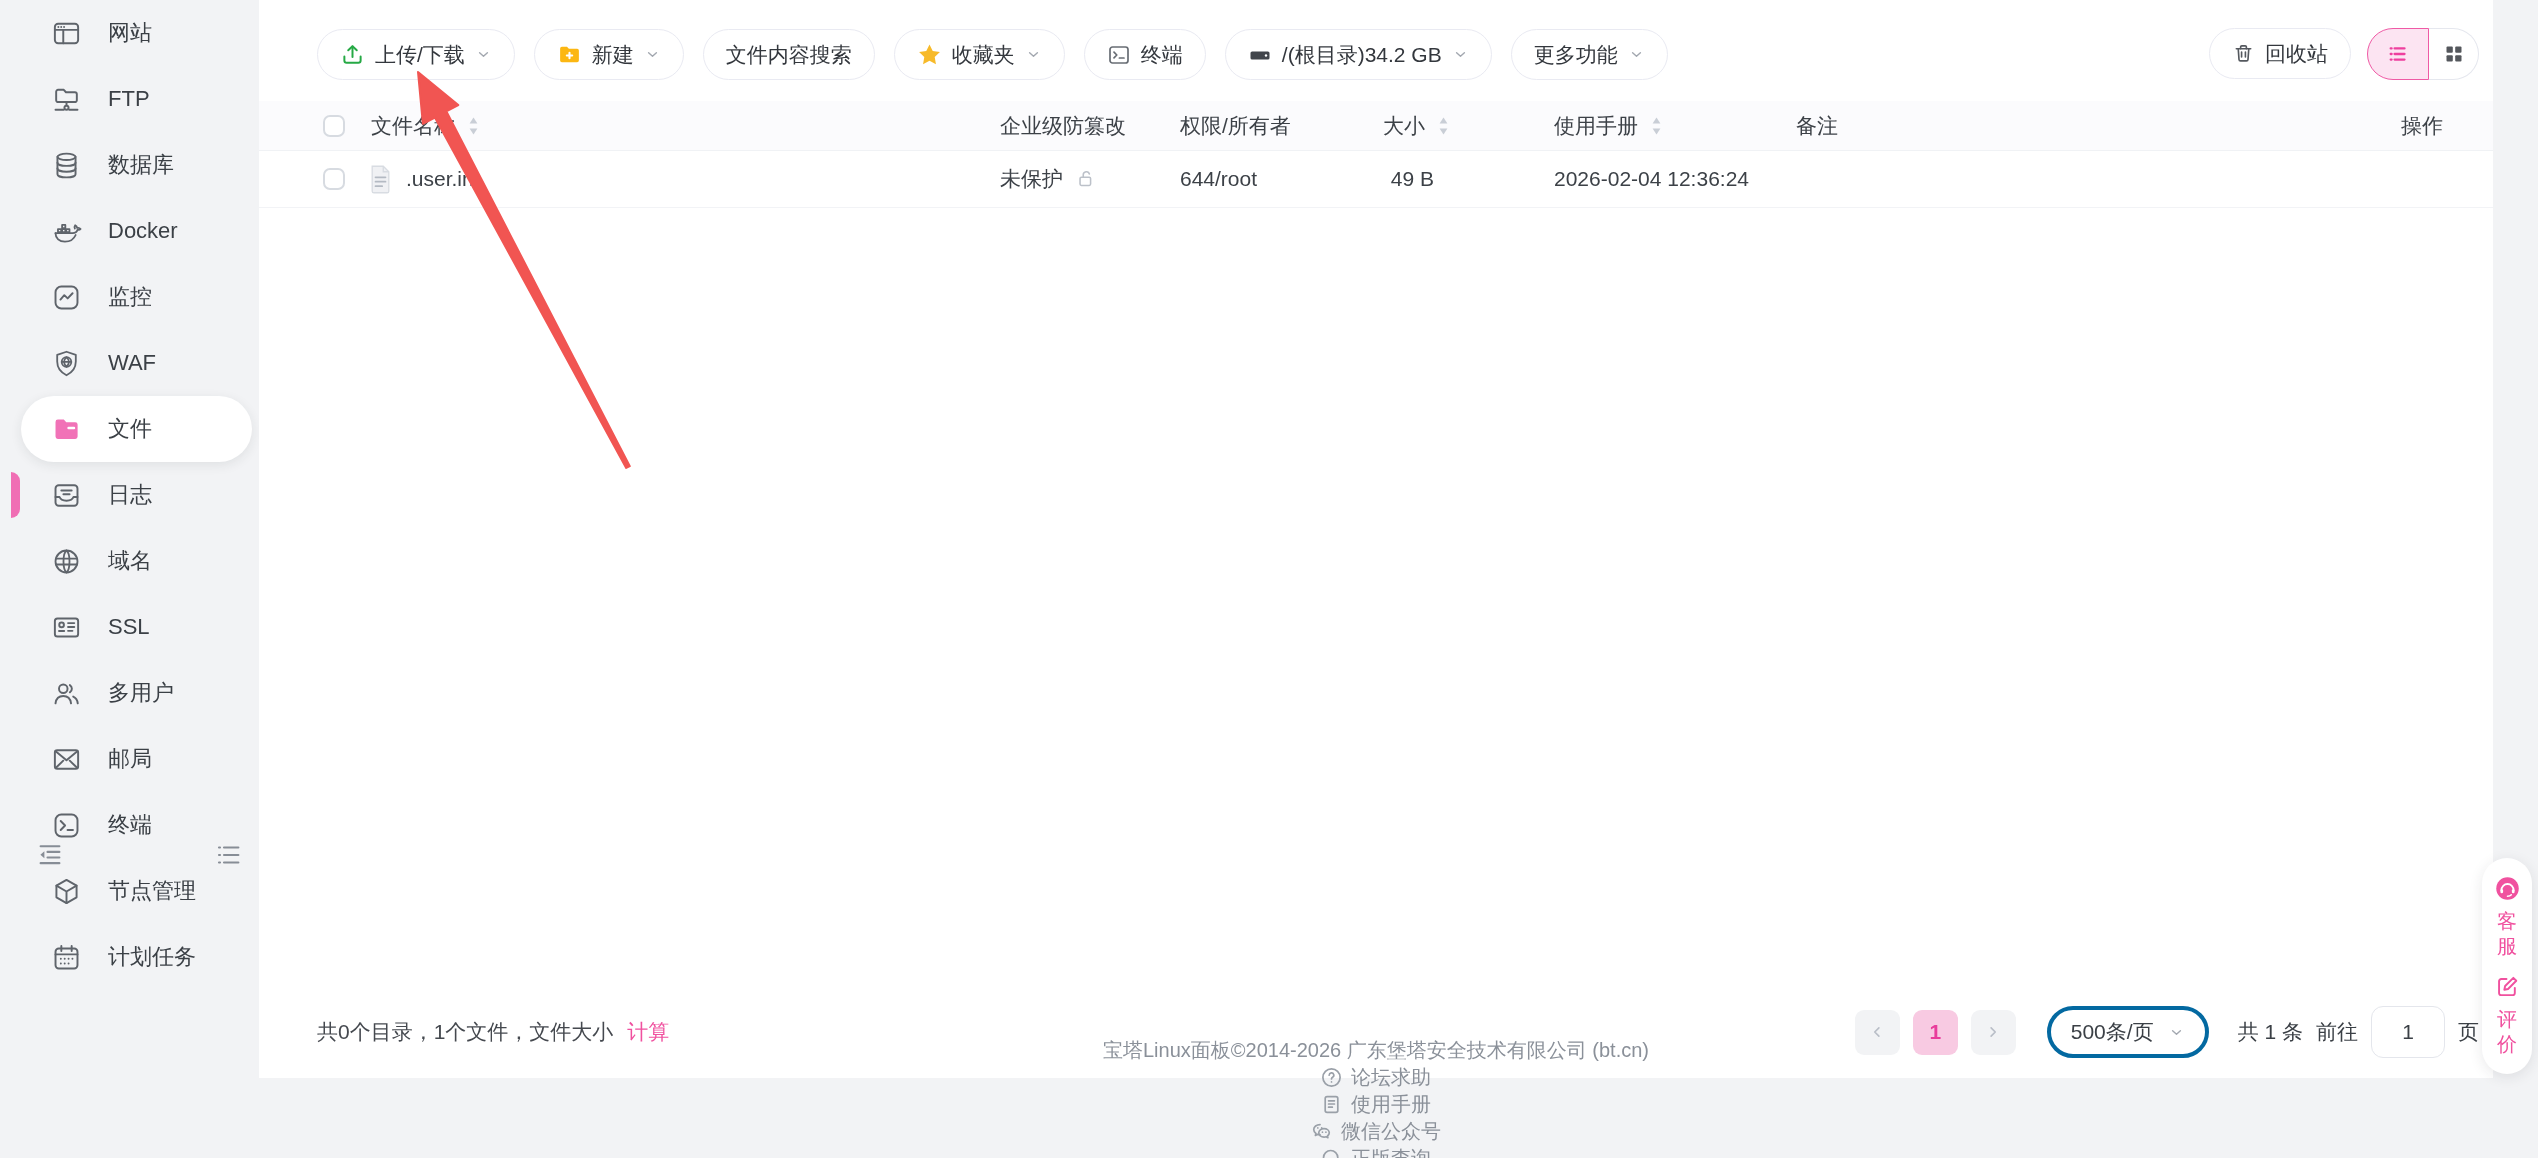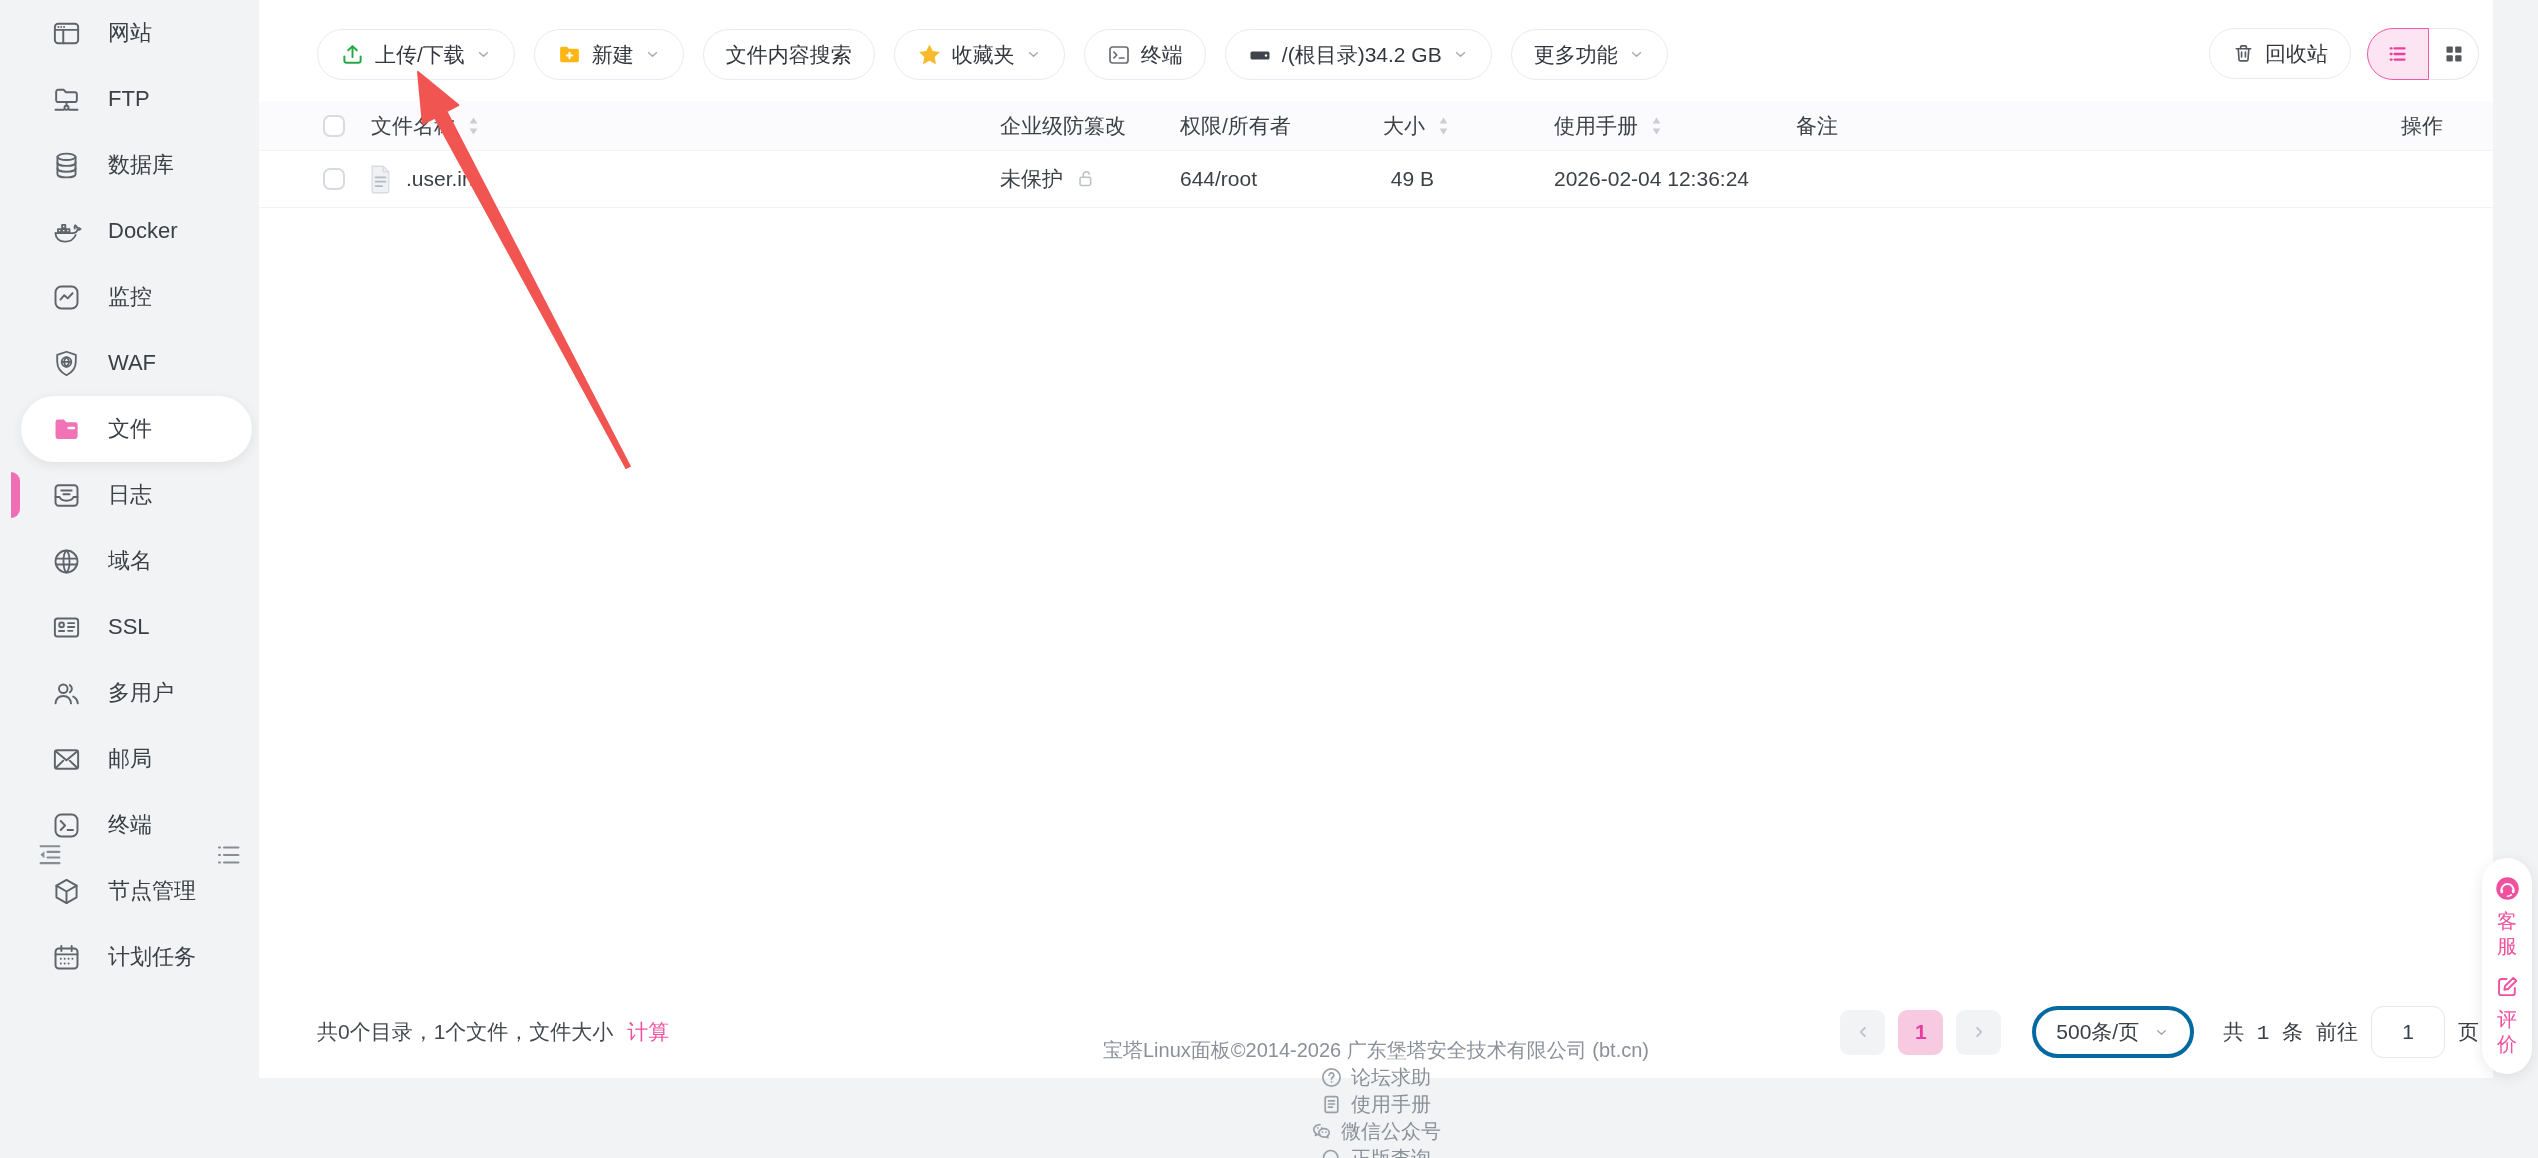--- a/index.html
+++ b/index.html
@@ -57,21 +57,21 @@
 
   
   .statusbar { position: absolute; left: 58px; top: 1006px; height: 52px; display: flex; align-items: center; font-size: 21px; color: #45494f; }
   .calc-link { color: #f0519f; margin-left: 14px; cursor: pointer; }
   .pagination { position: absolute; right: 14px; top: 1004px; height: 56px; display: flex; align-items: center; gap: 13px; font-size: 21px; color: #3b4046; }
   .pg-btn { width: 45px; height: 45px; background: #f2f3f5; border-radius: 9px; display: flex; align-items: center; justify-content: center; cursor: pointer; }
   .pg-btn svg { width: 18px; height: 18px; stroke: #b9bec7; fill: none; stroke-width: 2.2; stroke-linecap: round; stroke-linejoin: round; }
   .pg-cur { width: 45px; height: 45px; background: #f8cae2; color: #e93d9c; font-weight: bold; border-radius: 9px; display: flex; align-items: center; justify-content: center; cursor: pointer; }
   .pg-select { height: 52px; min-width: 146px; border: 4px solid #0369a1; border-radius: 26px; display: flex; align-items: center;
                justify-content: space-between; padding: 0 20px; gap: 14px; margin-left: 18px; cursor: pointer; background: #fff; }
-  .pg-total { margin-left: 16px; font-family: Liberation Mono, monospace; }
+  .pg-total { margin-left: 16px; }
   .pg-input { width: 74px; height: 52px; border: 1px solid #e4e6ec; border-radius: 12px; text-align: center; font-size: 21px;
               color: #3b4046; font-family: inherit; outline: none; background: #fff; }
 
   
   .footer { position: absolute; left: 259px; top: 1078px; width: 2234px; height: 80px; display: flex; align-items: center;
             justify-content: center; gap: 0; font-size: 20px; color: #8a9099; flex-direction: column; }
   .flink { display: inline-flex; align-items: center; gap: 9px; cursor: pointer; color: #8a9099; }
   .fdiv { width: 1px; height: 22px; background: #dcdfe4; margin: 0 20px; }
   .ficon { width: 21px; height: 21px; stroke: #9aa0a8; fill: none; stroke-width: 1.6; stroke-linecap: round; stroke-linejoin: round; }
 

